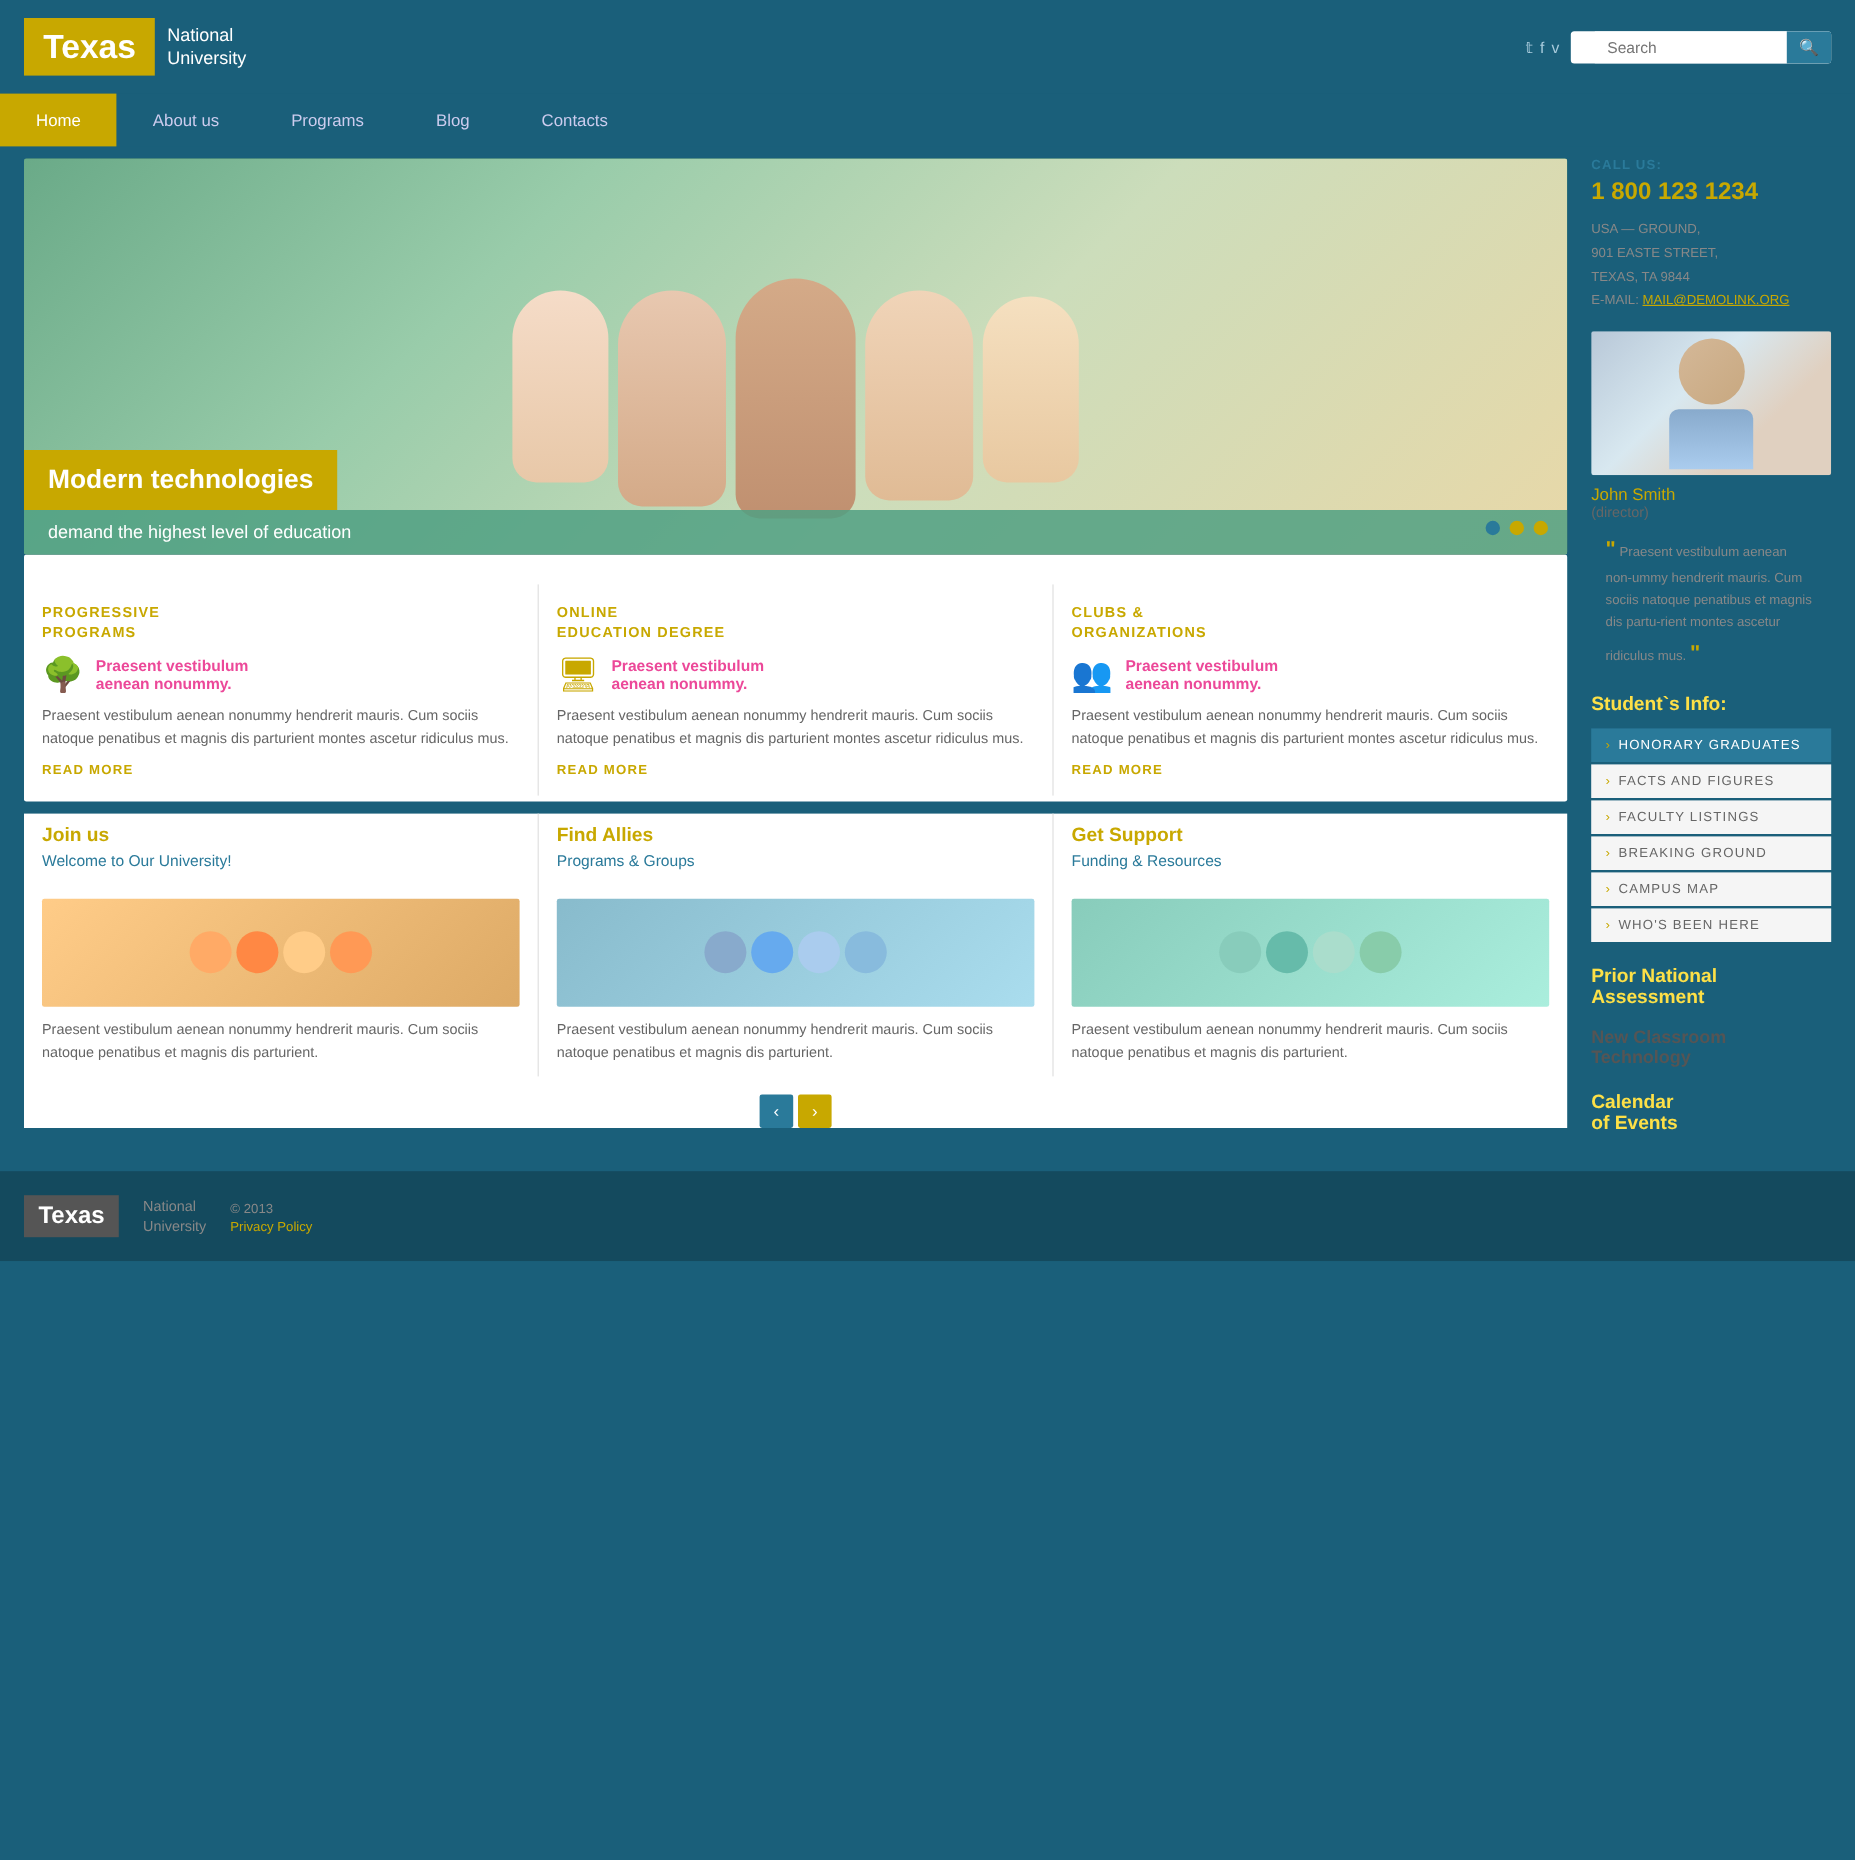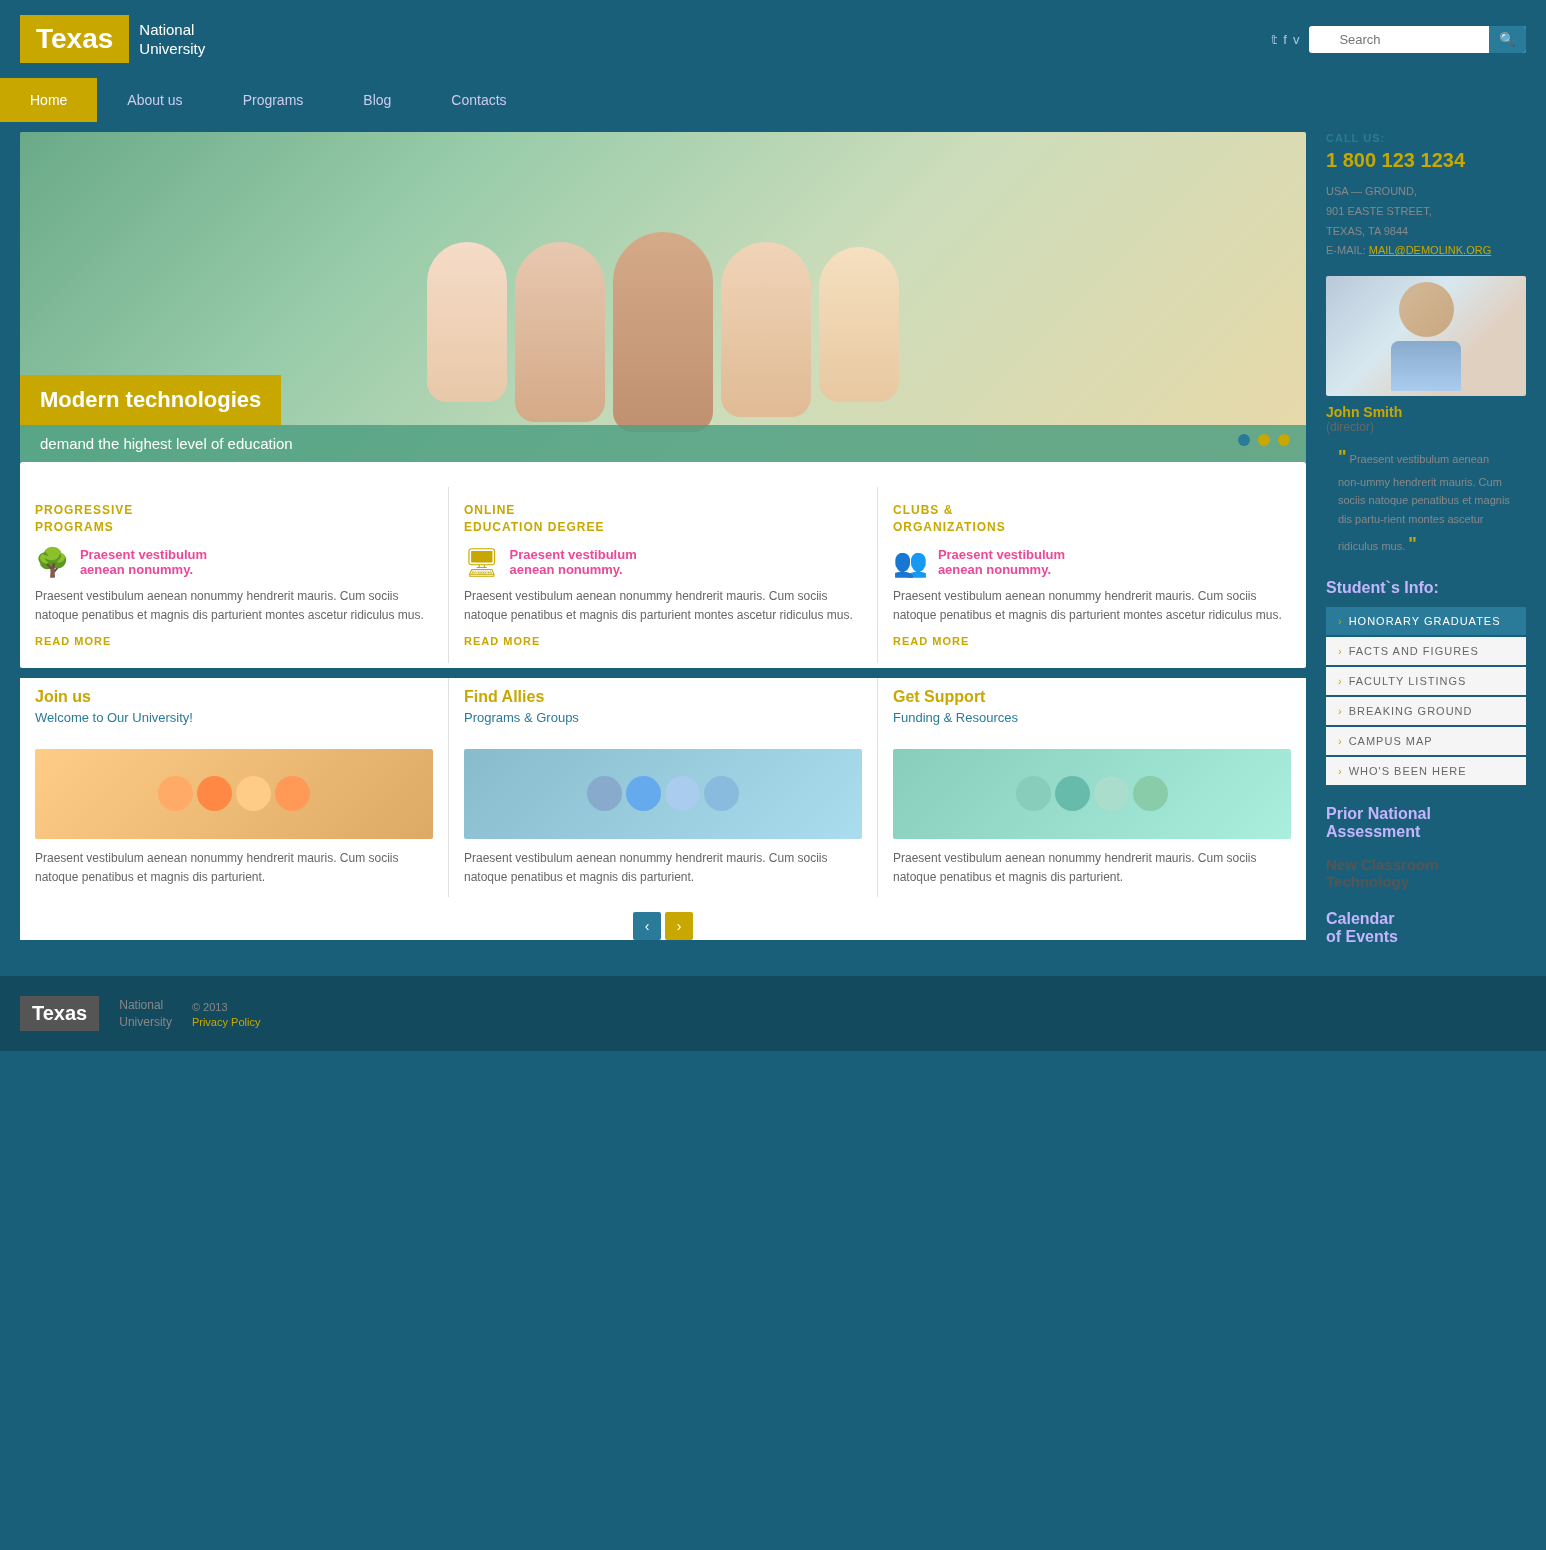--- a/index.html
+++ b/index.html
@@ -68,26 +68,26 @@
     
     .features-bg { background: white; border-radius: 2px; padding: 5px 0; }
 
     
     .sidebar-call { color: #2a7a9a; font-size: 11px; font-weight: bold; letter-spacing: 1px; text-transform: uppercase; margin-bottom: 5px; }
     .sidebar-phone { color: #c8a800; font-size: 20px; font-weight: bold; margin-bottom: 10px; }
     .sidebar-addr { color: #888; font-size: 11px; line-height: 1.8; margin-bottom: 5px; }
     .sidebar-email { color: #c8a800; font-size: 11px; text-decoration: underline; cursor: pointer; }
 
     .sidebar-director-img { width: 100%; height: 120px; background: linear-gradient(135deg, #c8d8e8, #aabbcc); margin: 15px 0 8px; overflow: hidden; border-radius: 2px; }
-    .director-name { color: #c8a800; font-size: 14px; font-weight: bold; }
+    .director-name { color: #c8a800; font-size: 14px; font-weight: normal; }
     .director-role { color: #666; font-size: 12px; margin-bottom: 8px; }
     .director-quote { color: #888; font-size: 11px; line-height: 1.7; position: relative; padding: 0 12px; }
     .quote-mark { color: #c8a800; font-size: 18px; font-weight: bold; }
 
-    .sidebar-section-title { color: #c4b5fd; font-size: 16px; font-weight: bold; margin: 20px 0 10px; }
+    .sidebar-section-title { color: #fde047; font-size: 16px; font-weight: bold; margin: 20px 0 10px; }
     .sidebar-menu { list-style: none; }
     .sidebar-menu-item { background: #f5f5f5; margin-bottom: 2px; }
     .sidebar-menu-item.active { background: #2a7a9a; }
     .sidebar-menu-item a { display: block; padding: 8px 12px; font-size: 11px; font-weight: normal; letter-spacing: 1px; text-transform: uppercase; color: #666; text-decoration: none; cursor: pointer; }
     .sidebar-menu-item.active a { color: white; }
     .sidebar-menu-item::before { content: ''; }
     .arrow-before { color: #c8a800; margin-right: 6px; }
 
     .sidebar-section-gray { color: #555; font-size: 15px; font-weight: bold; margin: 15px 0 5px; }
 

